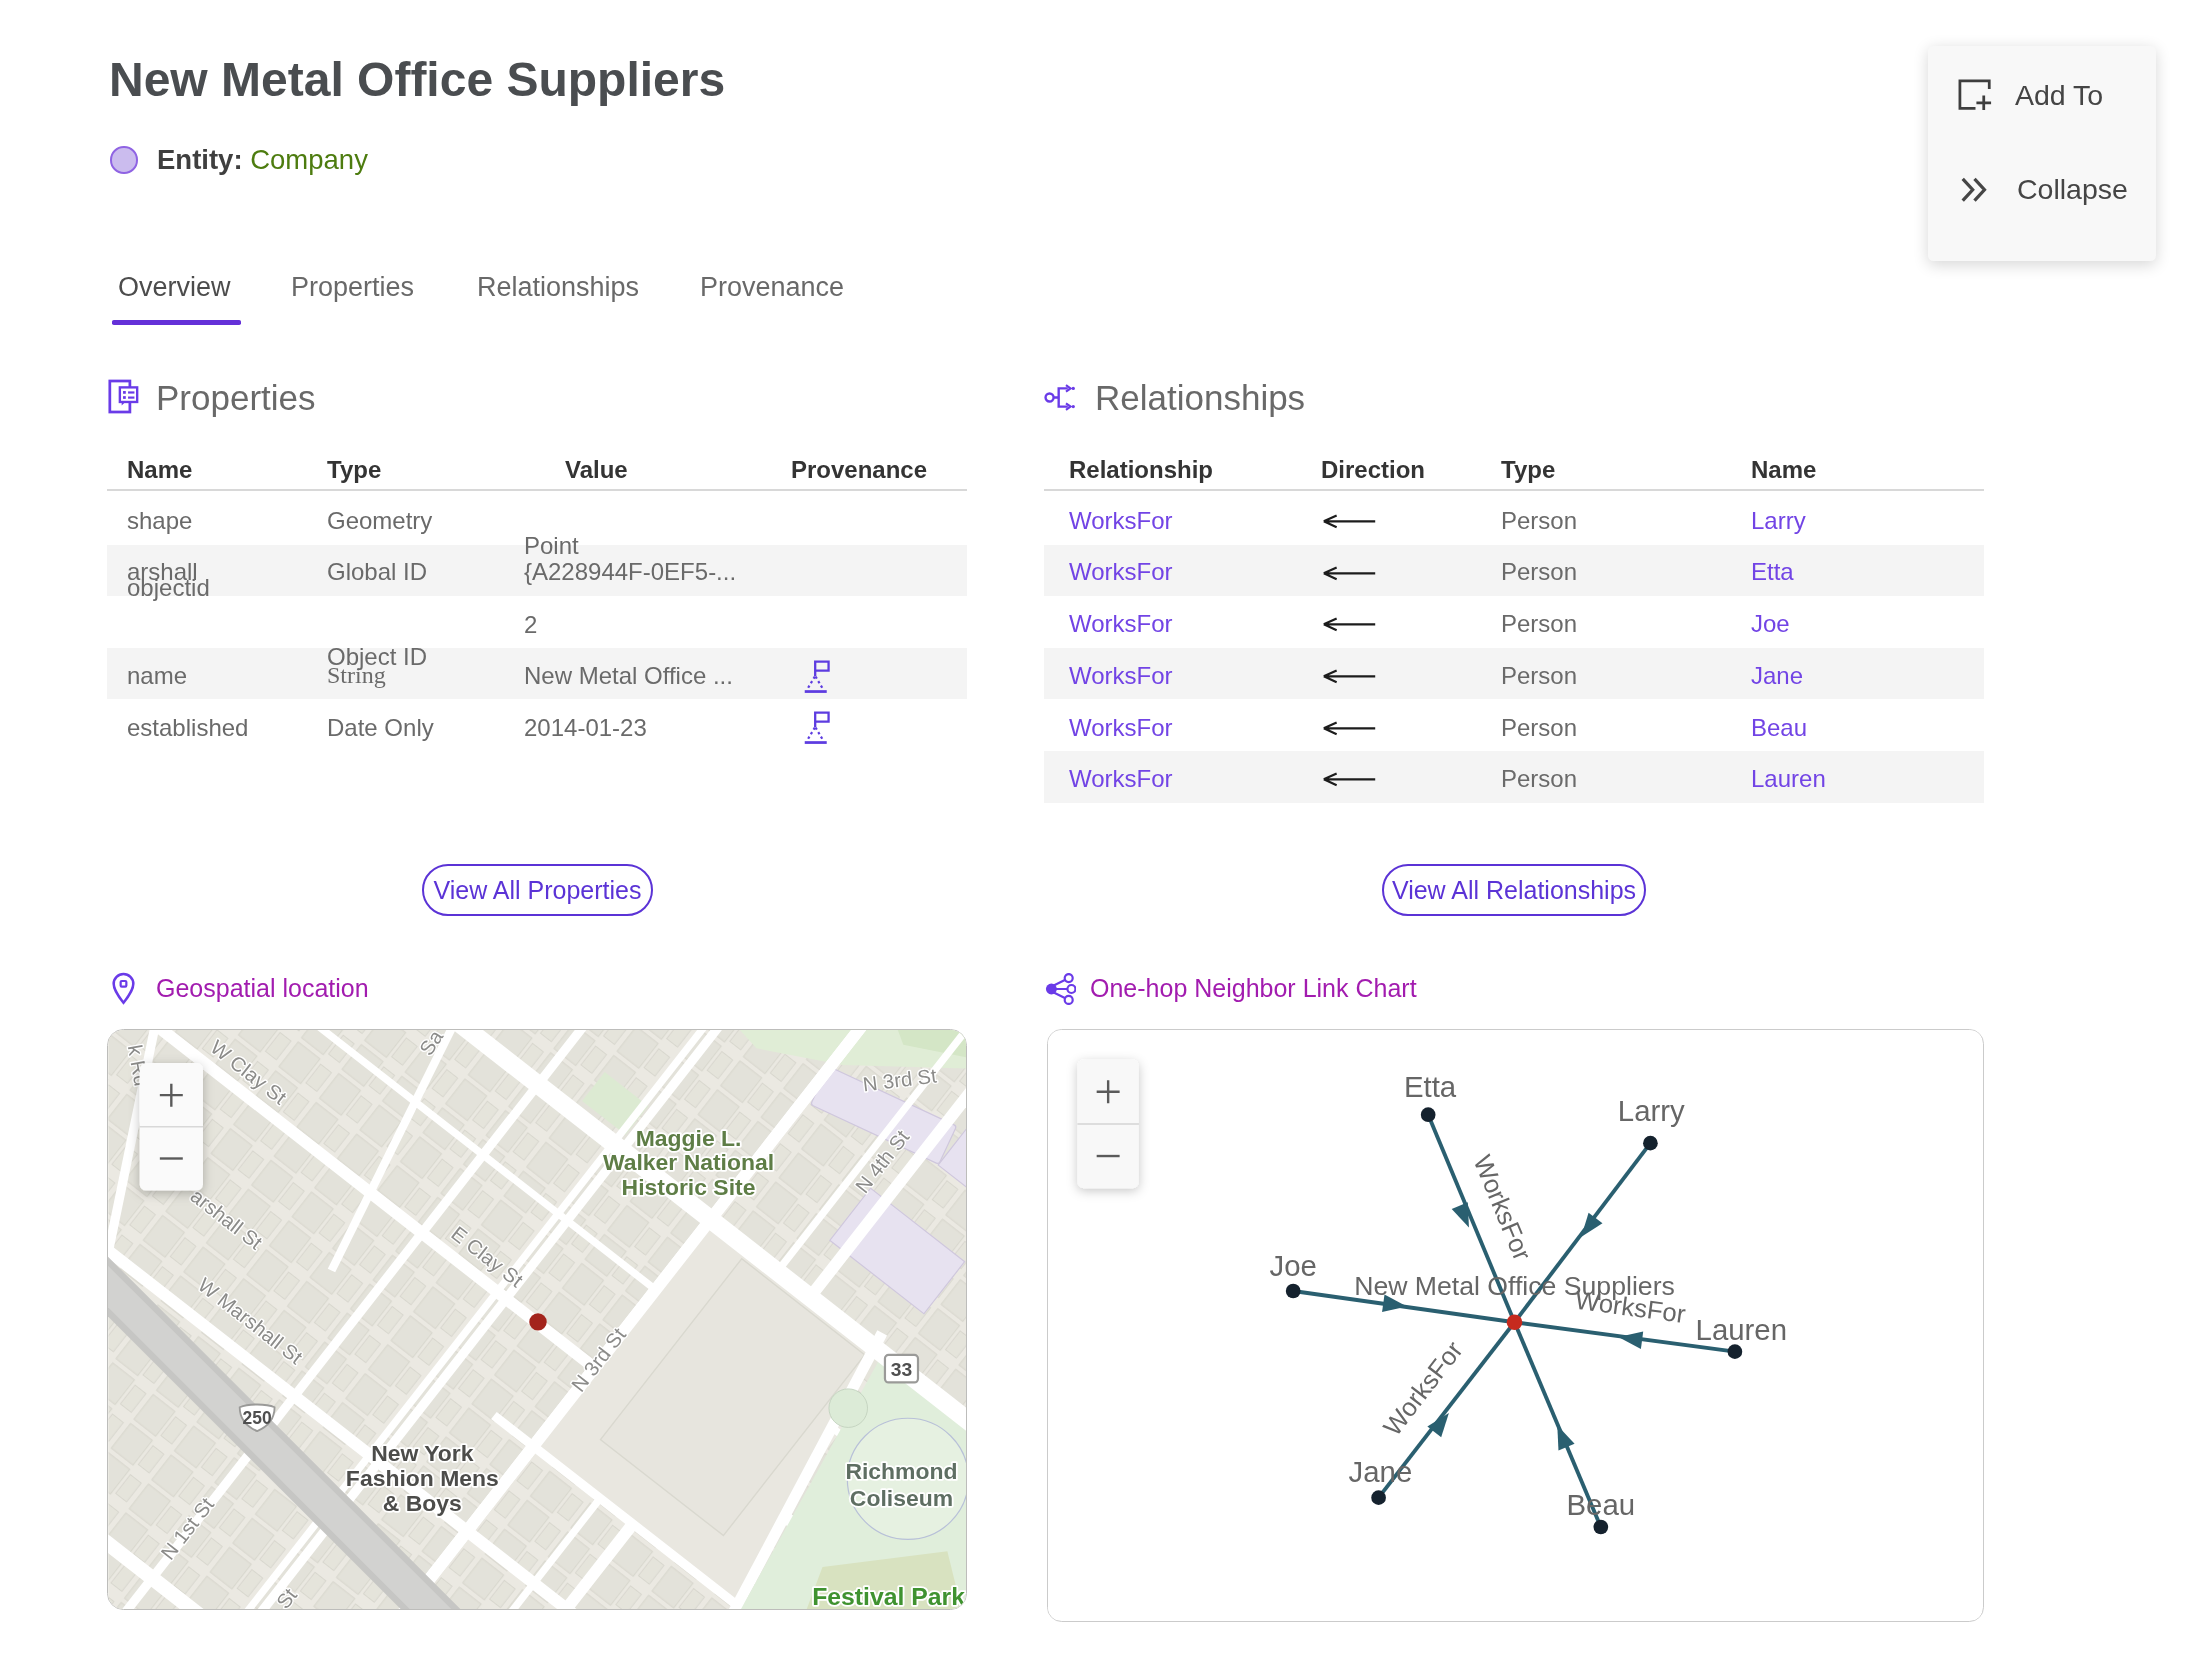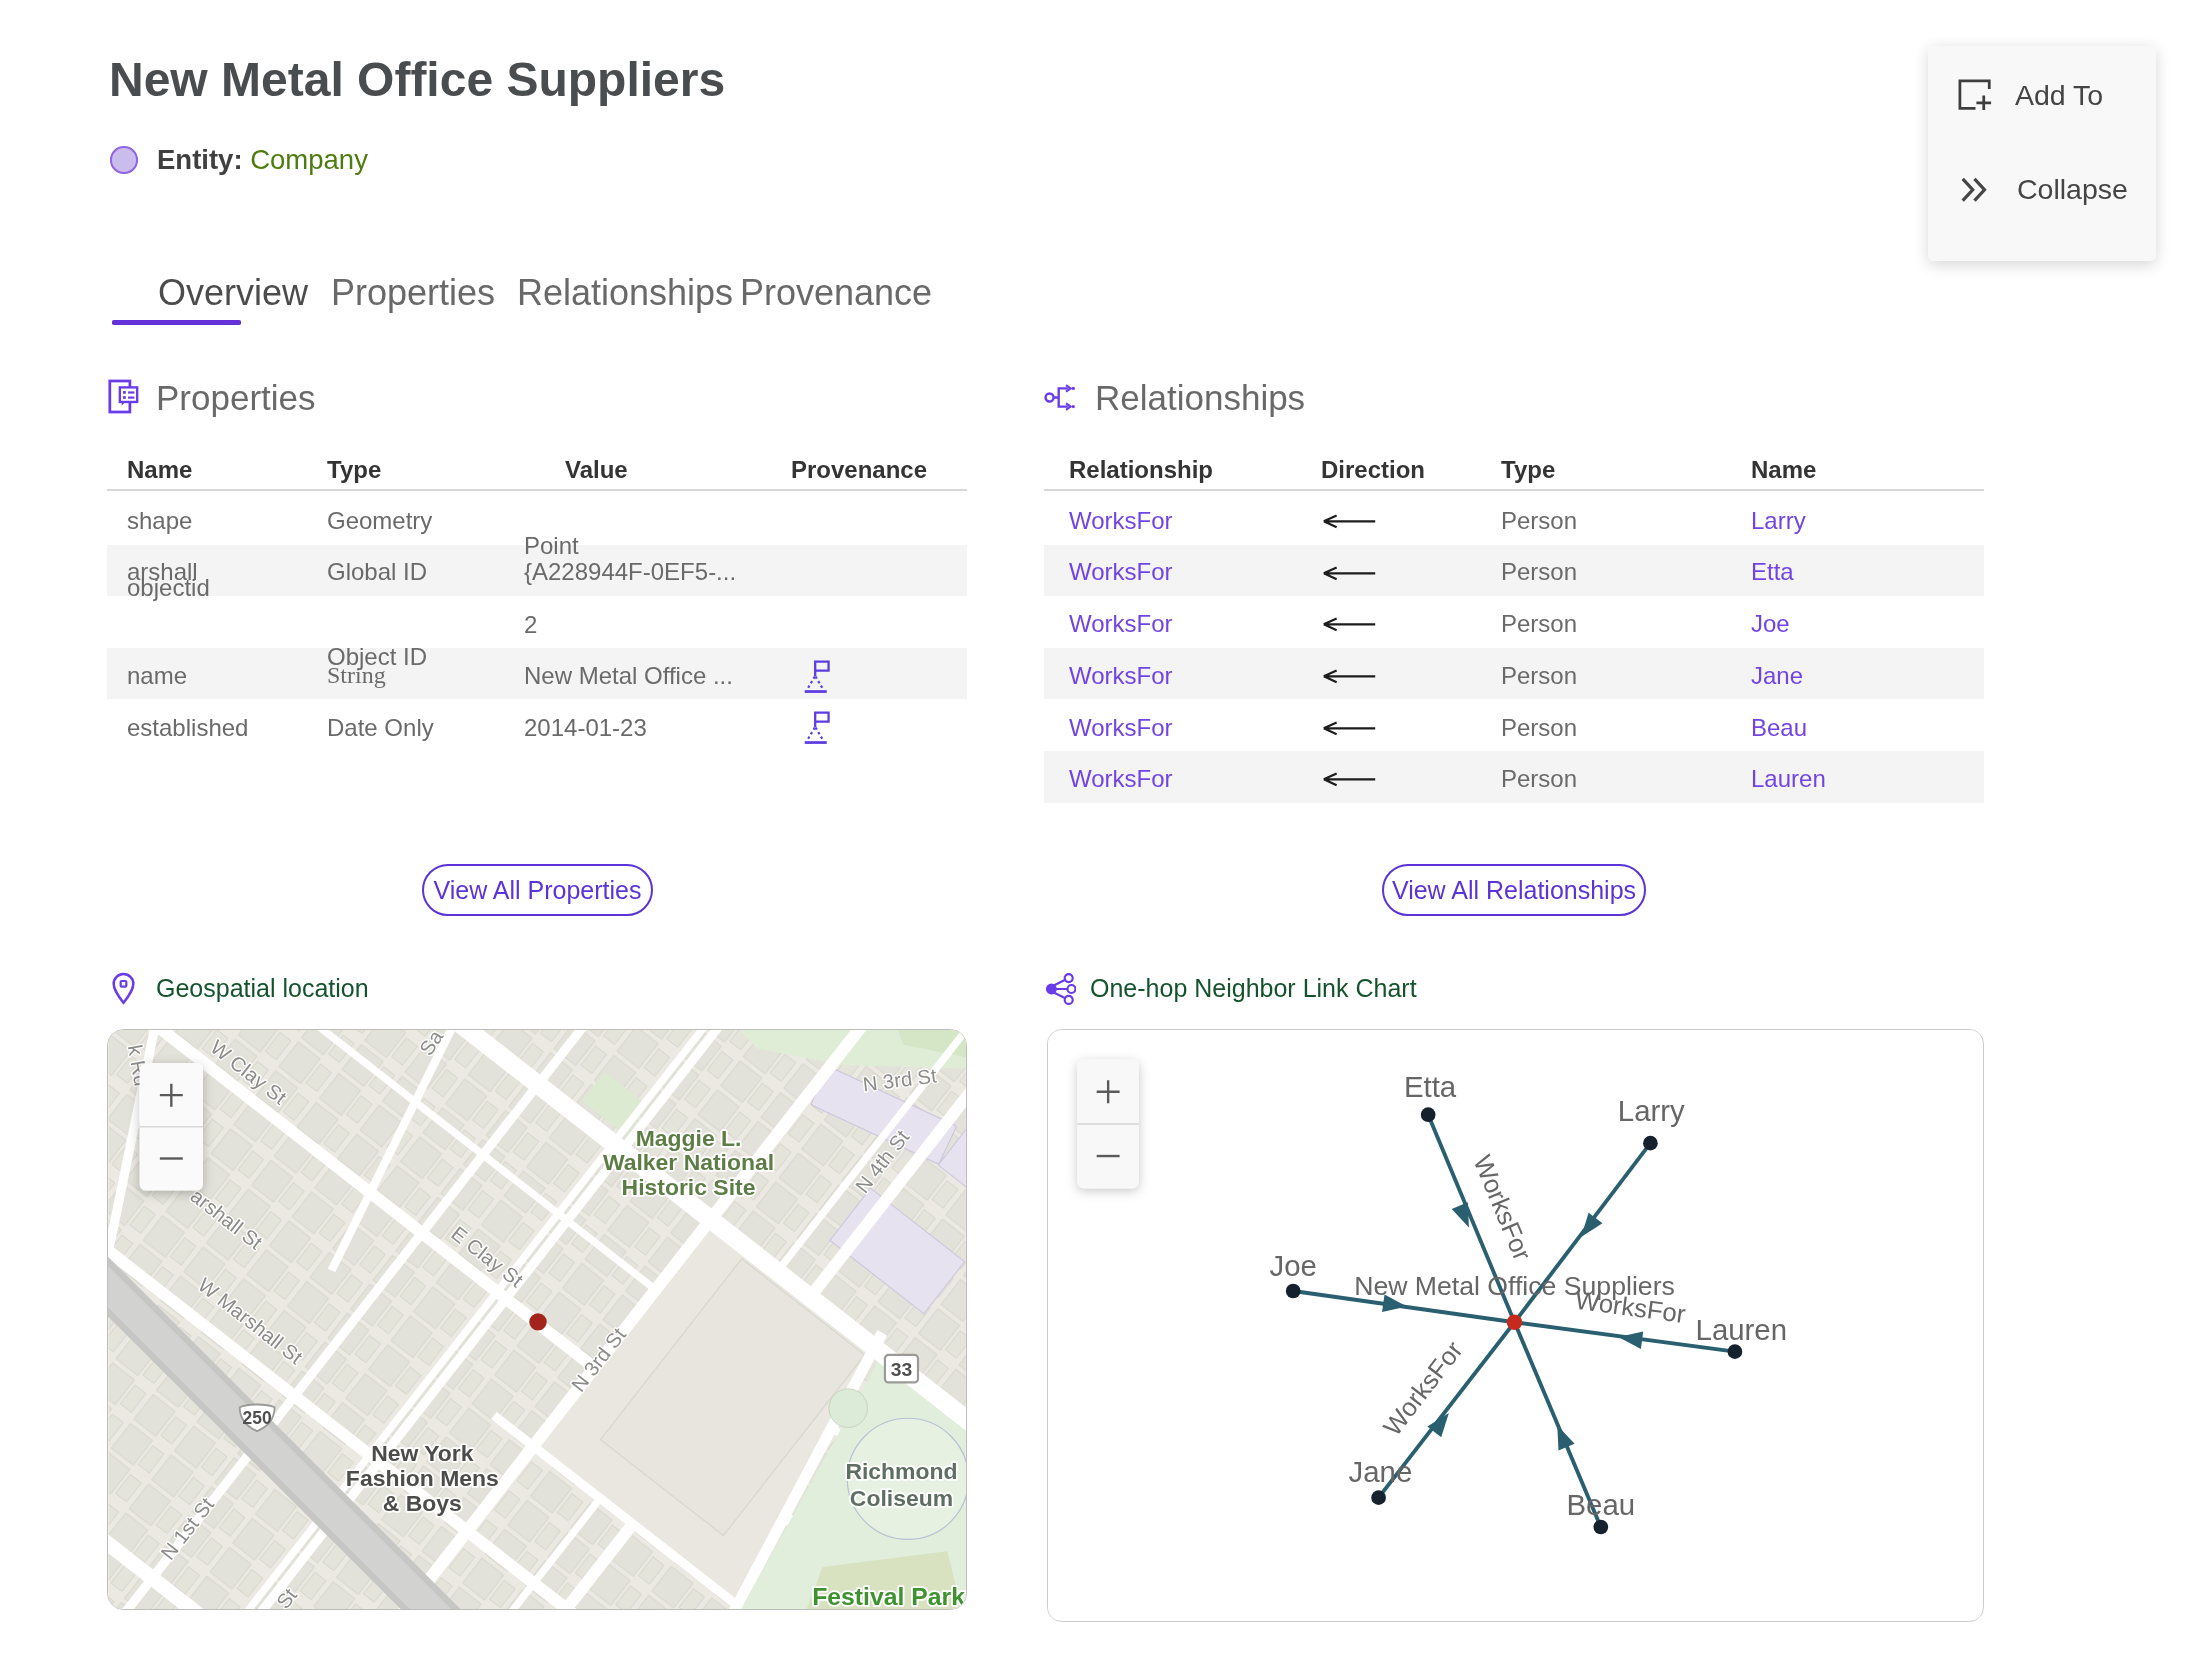--- a/index.html
+++ b/index.html
@@ -4,31 +4,31 @@
 <style>
   * { margin:0; padding:0; box-sizing:border-box; }
   html,body { width:2204px; height:1677px; background:#fff; font-family:"Liberation Sans", sans-serif; position:relative; overflow:hidden; }
   .abs { position:absolute; }
   .h1 { left:109px; top:52px; font-size:48px; font-weight:bold; color:#4a4d50; letter-spacing:0px; }
   .entity-circle { left:110px; top:146px; width:27.5px; height:27.5px; border-radius:50%; background:#cbbcee; border:2.8px solid #8f63e3; }
   .entity-text { left:157px; top:146px; height:27.5px; line-height:28.5px; font-size:27.5px; color:#3f3f3f; font-weight:bold; }
   .entity-text span { font-weight:normal; color:#4d7c0f; }
   .actioncard { left:1928px; top:46px; width:228px; height:215px; background:#f8f8f8; border-radius:5.5px; box-shadow:0 3.7px 14.7px rgba(0,0,0,0.16); }
   .act-label { font-size:28.5px; color:#454545; }
-  .tab { top:272px; font-size:36px; color:#696969;margin-left:40px; }
+  .tab { top:272px; font-size:27px; color:#696969; }
   .tab.active { color:#4c4c4c; }
   .tab-underline { left:112px; top:320px; width:129px; height:4.6px; background:#6430d8; border-radius:1.8px; }
   .sec-title { font-size:35px; color:#696969; }
   .table-head { font-size:24px; font-weight:bold; color:#343434; }
   .cell { font-size:24px; color:#6a6a6a; }
   .purple { color:#7244e5; }
   .divider { height:1.8px; background:#d8d8d8; }
   .rowband { background:#f4f4f4; }
   .viewbtn { height:52px; border:2.3px solid #5b33d6; border-radius:27px; color:#5b33d6; font-size:25px; text-align:center; background:#fff; }
-  .subhead { font-size:25px; color:#14532d; }
+  .subhead { font-size:25px; color:#a21caf; }
   .mapbox { left:107px; top:1029px; width:860px; height:581px; border-radius:16.5px; overflow:hidden; border:1.4px solid #bdbdbb; }
   .chartbox { left:1047px; top:1029px; width:937px; height:593px; border-radius:14.7px; border:1.8px solid #cbcbcb; background:#fff; overflow:hidden; }
 </style>
 </head>
 <body>
 <div class="abs h1">New Metal Office Suppliers</div>
 <div class="abs entity-circle"></div>
 <div class="abs entity-text">Entity:&nbsp;<span>Company</span></div>
 
 <div class="abs actioncard"></div>

